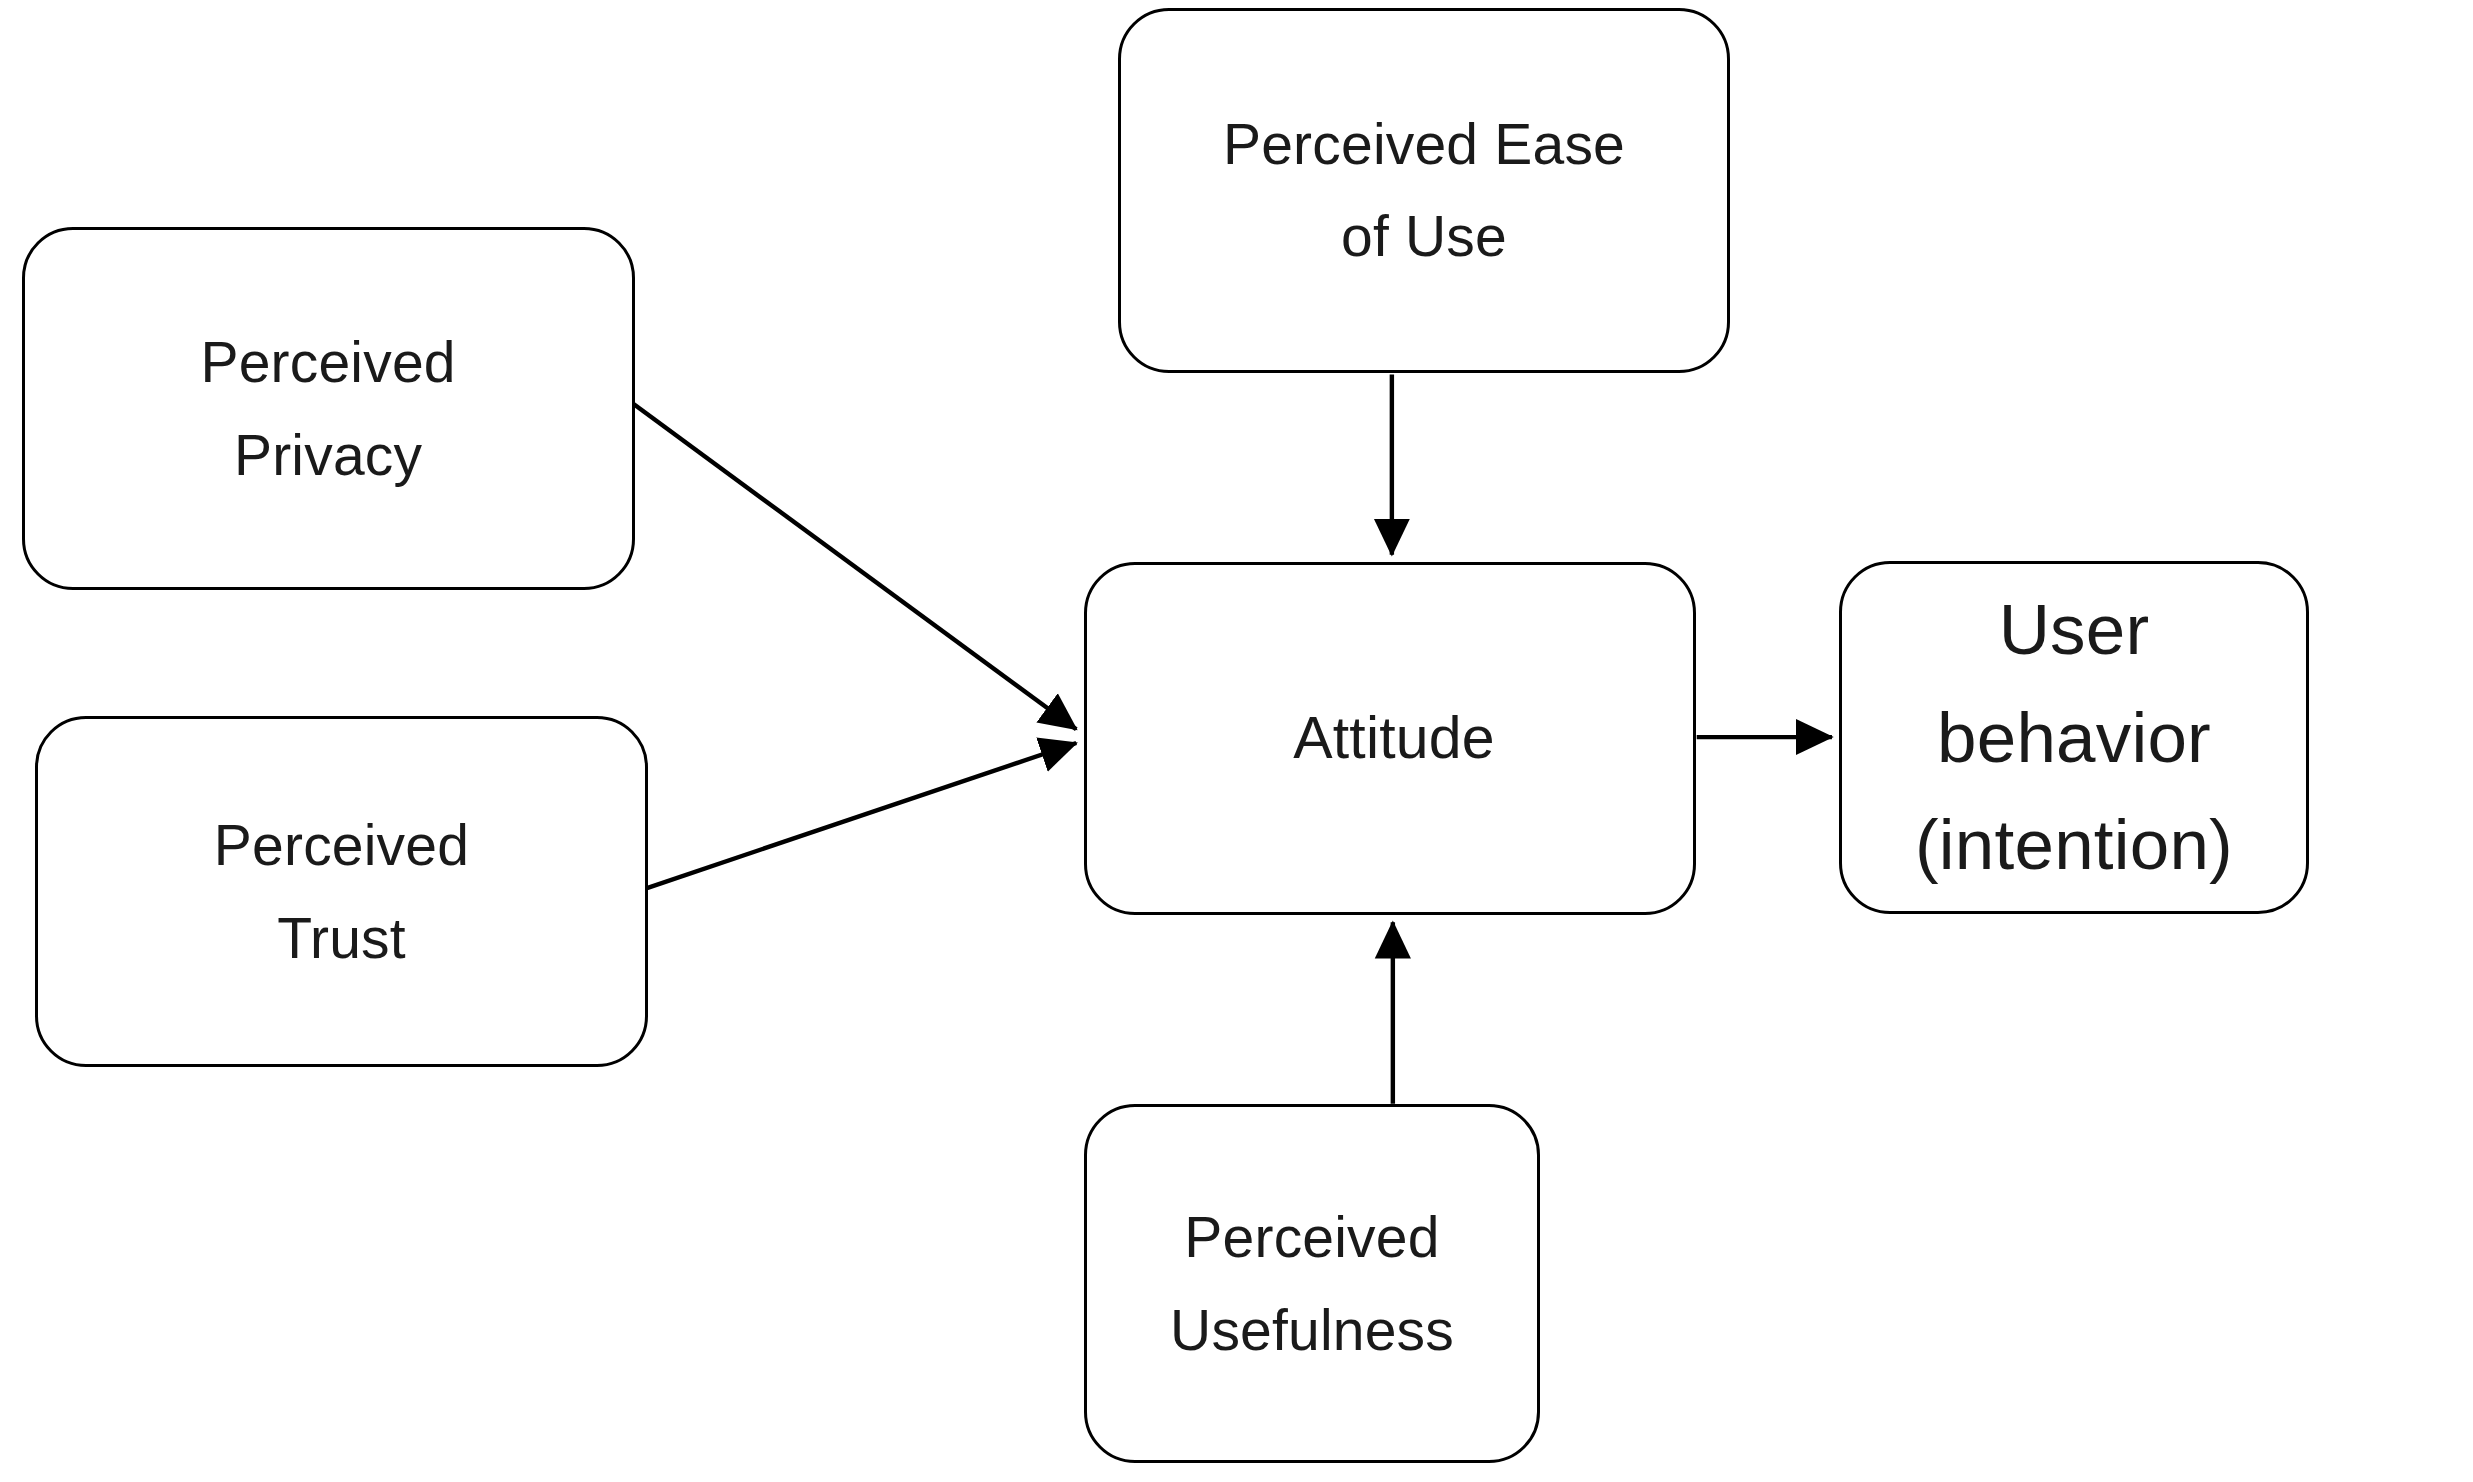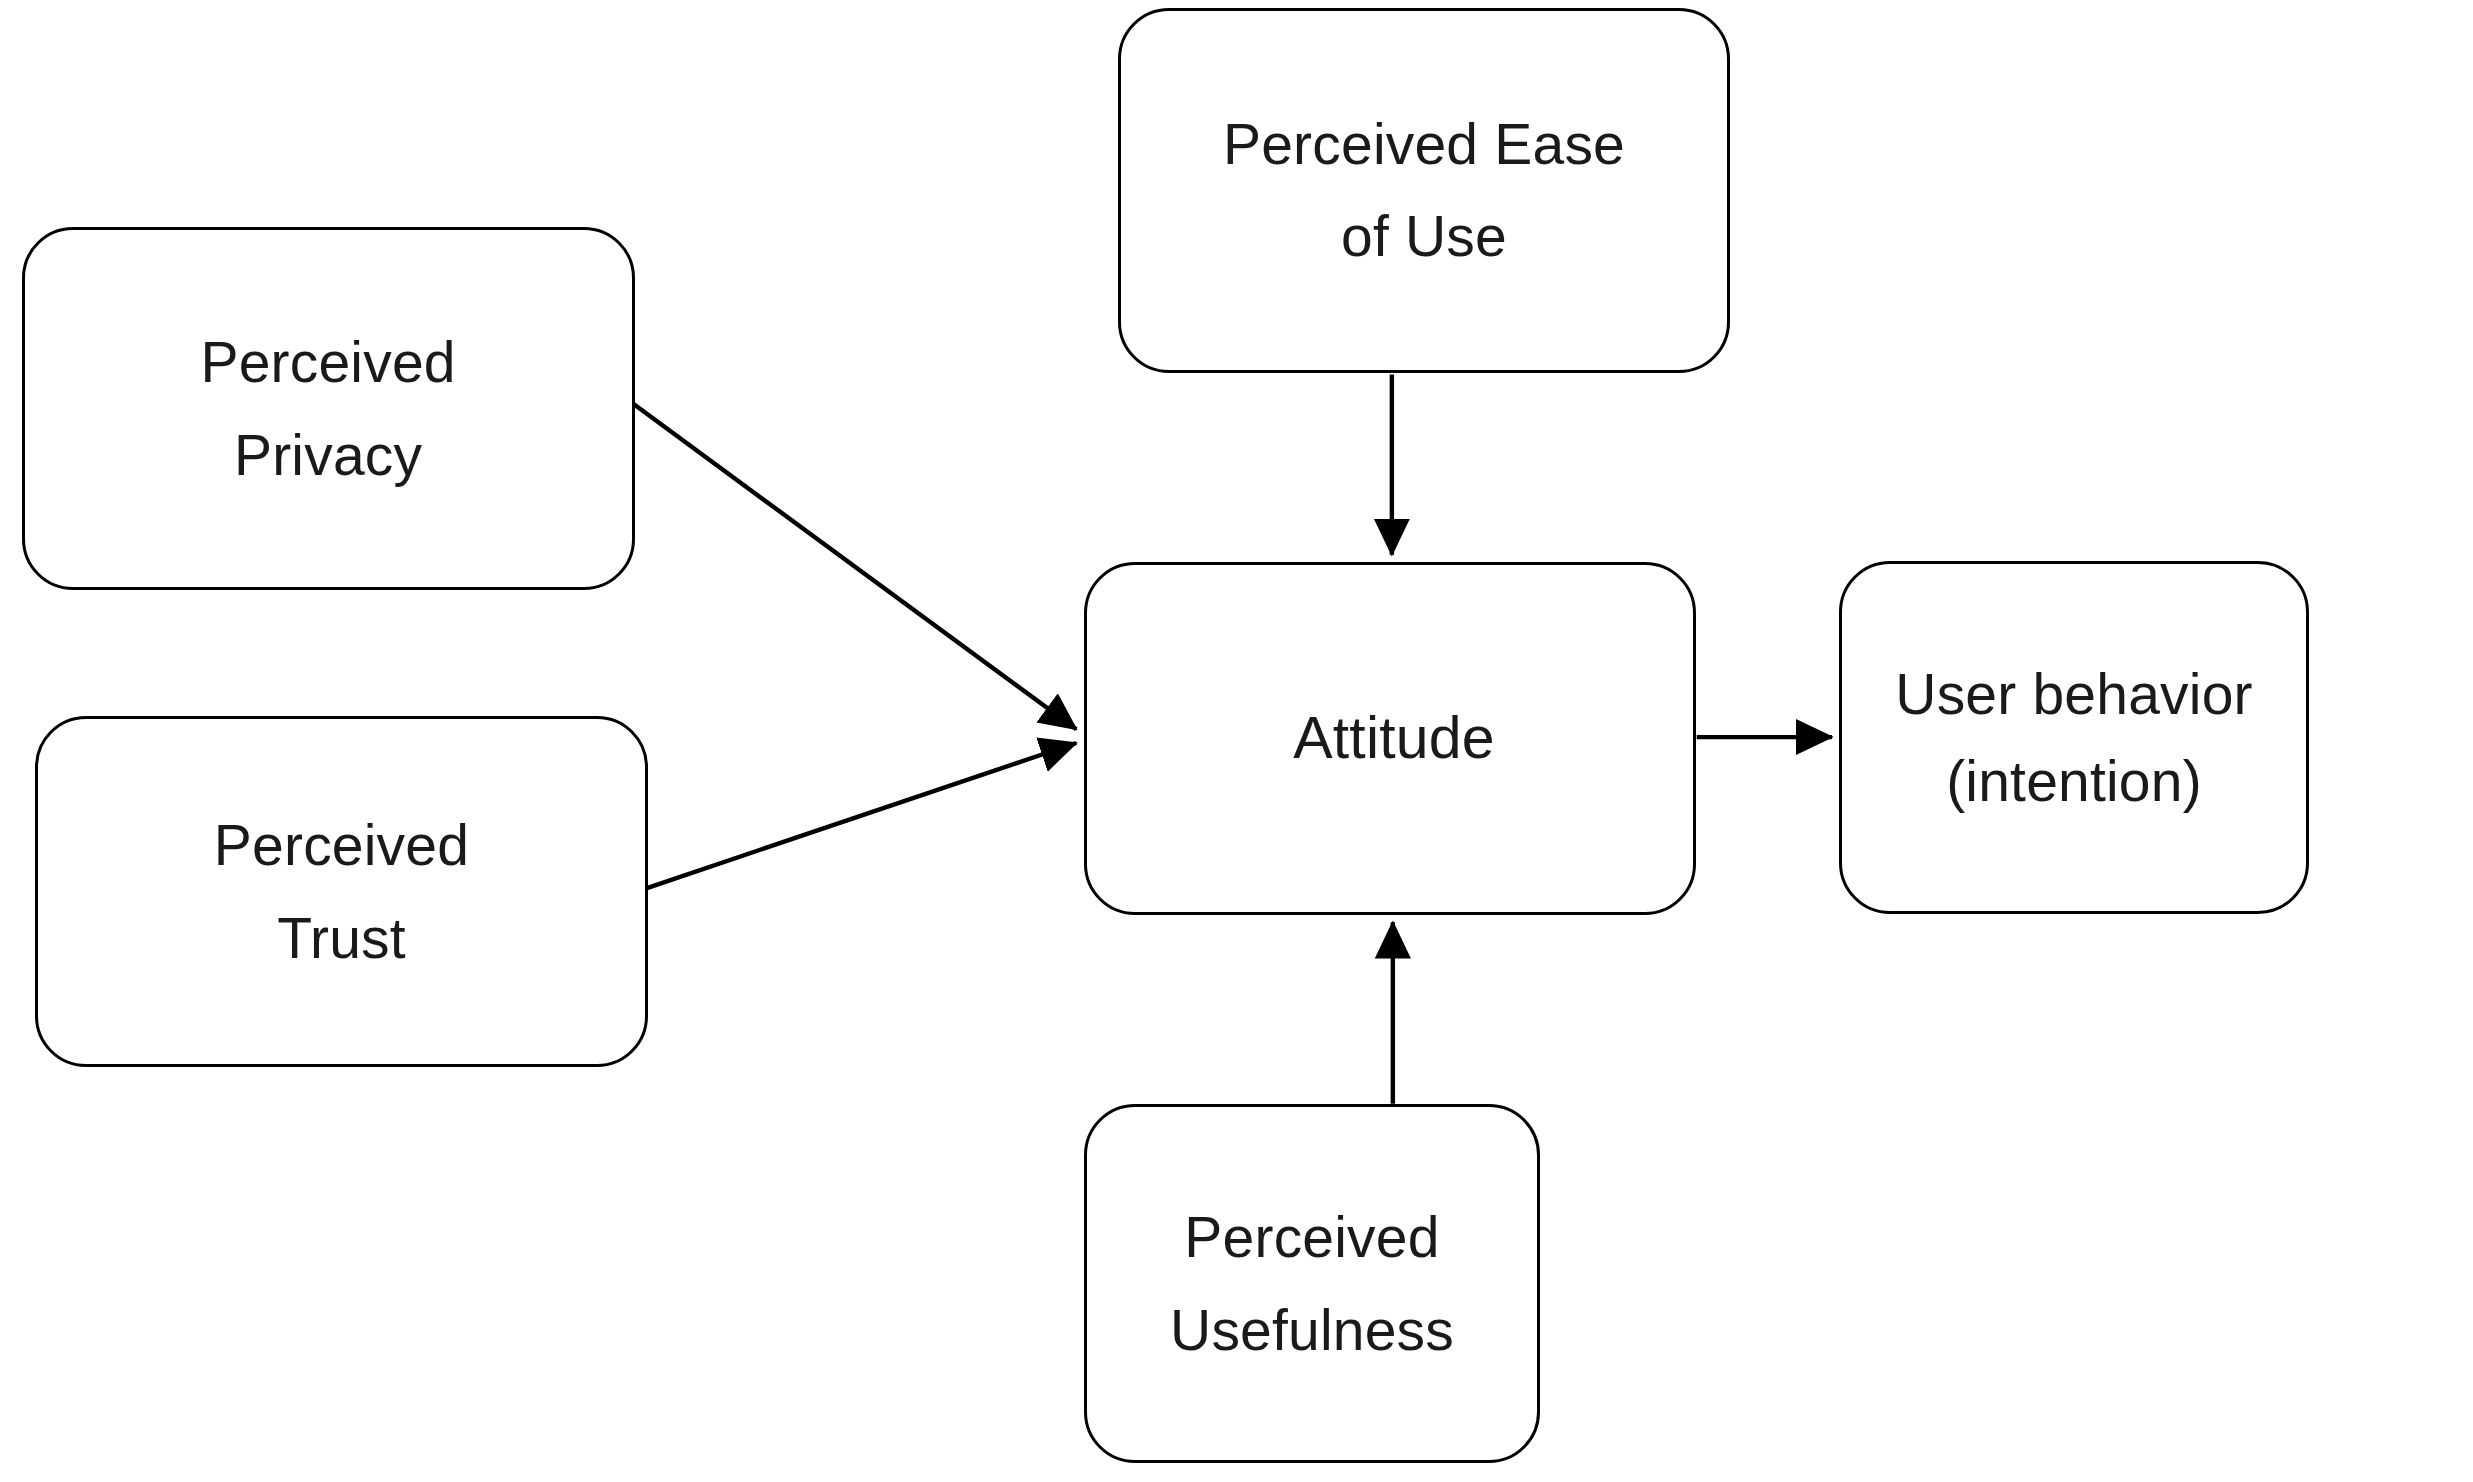--- a/index.html
+++ b/index.html
@@ -50,21 +50,21 @@
   }
   
   #node-perceived-privacy   { left: 21.6px;   top: 227px;  width: 613px;  height: 363px; }
   #node-perceived-trust     { left: 35px;   top: 716px;  width: 613px;  height: 351px; }
   #node-perceived-ease      { left: 1118px; top: 7.8px;    width: 612px;  height: 365px; }
   #node-attitude            { left: 1084px; top: 562px;  width: 612px;  height: 353px; padding-left: 8px; }
   #node-user-behavior       { left: 1839px; top: 561px;  width: 470px;  height: 353px; }
   #node-perceived-useful    { left: 1084px; top: 1104px; width: 456px;  height: 359px; }
 
   #node-attitude .node-label { font-size: 59px; }
-  #node-user-behavior .node-label { font-size: 57px; line-height: 1.52; }
+  #node-user-behavior .node-label { font-size: 71px; line-height: 1.52; }
 </style>
 </head>
 <body>
 
 <div id="diagram-canvas">
 
   <svg id="edge-layer" viewBox="0 0 2524 1513" width="2474" height="1483" xmlns="http://www.w3.org/2000/svg">
     <defs>
       <marker id="arrowhead" markerWidth="9" markerHeight="9" refX="8.2" refY="4.5" orient="auto" markerUnits="strokeWidth">
         <path d="M0,0.4 L8.6,4.5 L0,8.6 z" fill="#000000"></path>

